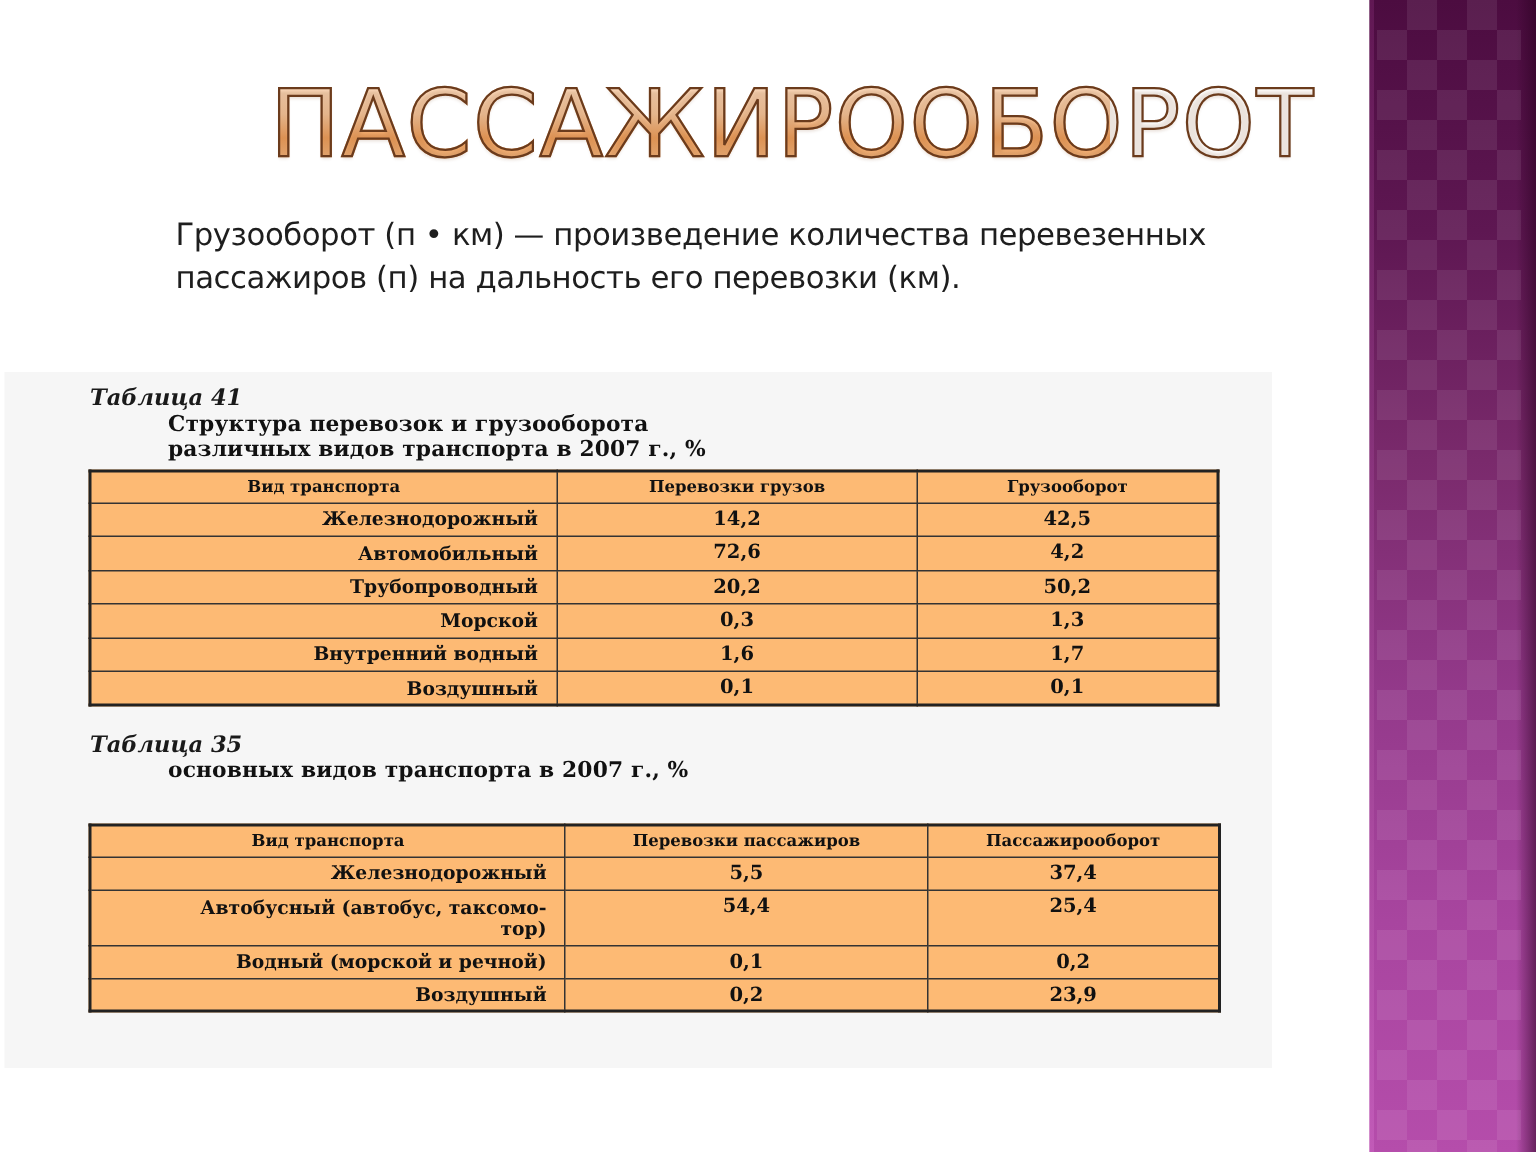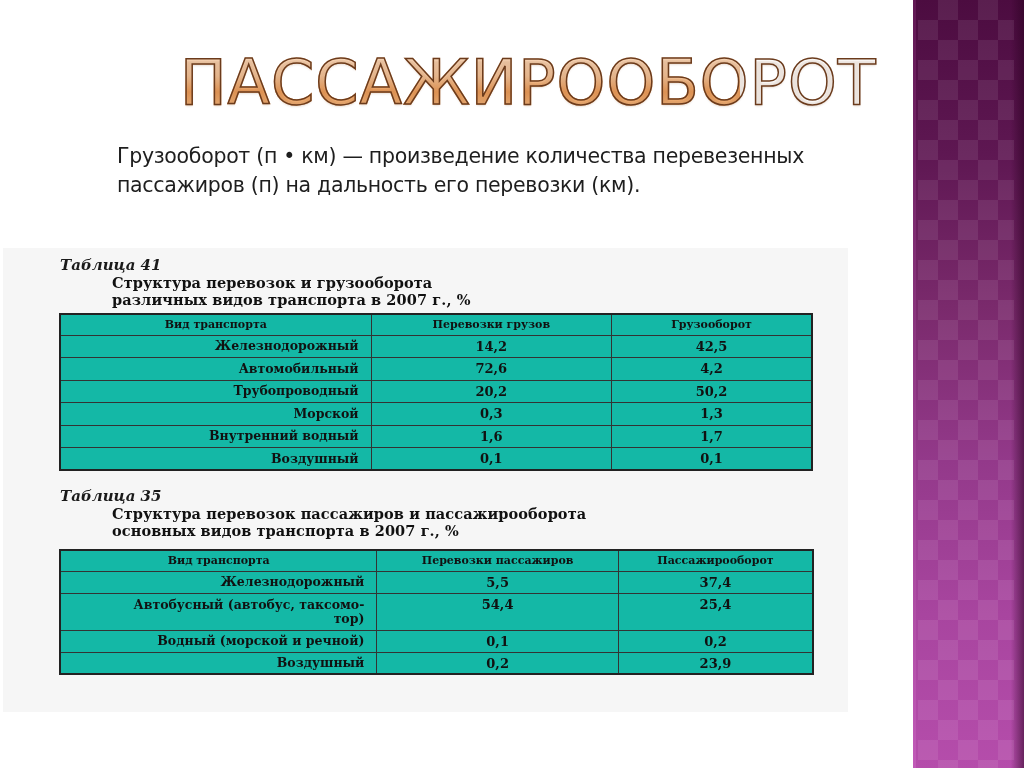--- a/index.html
+++ b/index.html
@@ -69,21 +69,21 @@
       font-size: 14.5px;
       line-height: 17px;
       color: #111;
       letter-spacing: 0.1px;
     }
     .tbl-title span { display: block; white-space: nowrap; }
 
     table.data {
       position: absolute;
       border-collapse: collapse;
-      background: #14b8a6;
+      background: #fdba74;
       font-family: "DejaVu Serif", serif;
       color: #111;
       border: 2px solid #222;
     }
     table.data th, table.data td {
       border: 1.5px solid #333;
       padding: 0 12px;
       vertical-align: middle;
     }
     table.data th {
@@ -216,21 +216,20 @@
   <tr class="row">
     <td class="name">Воздушный</td>
     <td class="num">0,1</td>
     <td class="num">0,1</td>
   </tr>
 </tbody>
   </table>
 
 <div class="tbl-caption" style="left:60px; top:487px;">Таблица 35</div>
 <div class="tbl-title" style="left:112px; top:505px;">
-  <span>Структура перевозок пассажиров и пассажирооборота</span>
   <span>основных видов транспорта в 2007 г., %</span>
 </div>
 
 <table class="data" id="t35">
   <colgroup>
       <col class="c1">
       <col class="c2">
       <col class="c3">
     </colgroup>
   <tbody>

